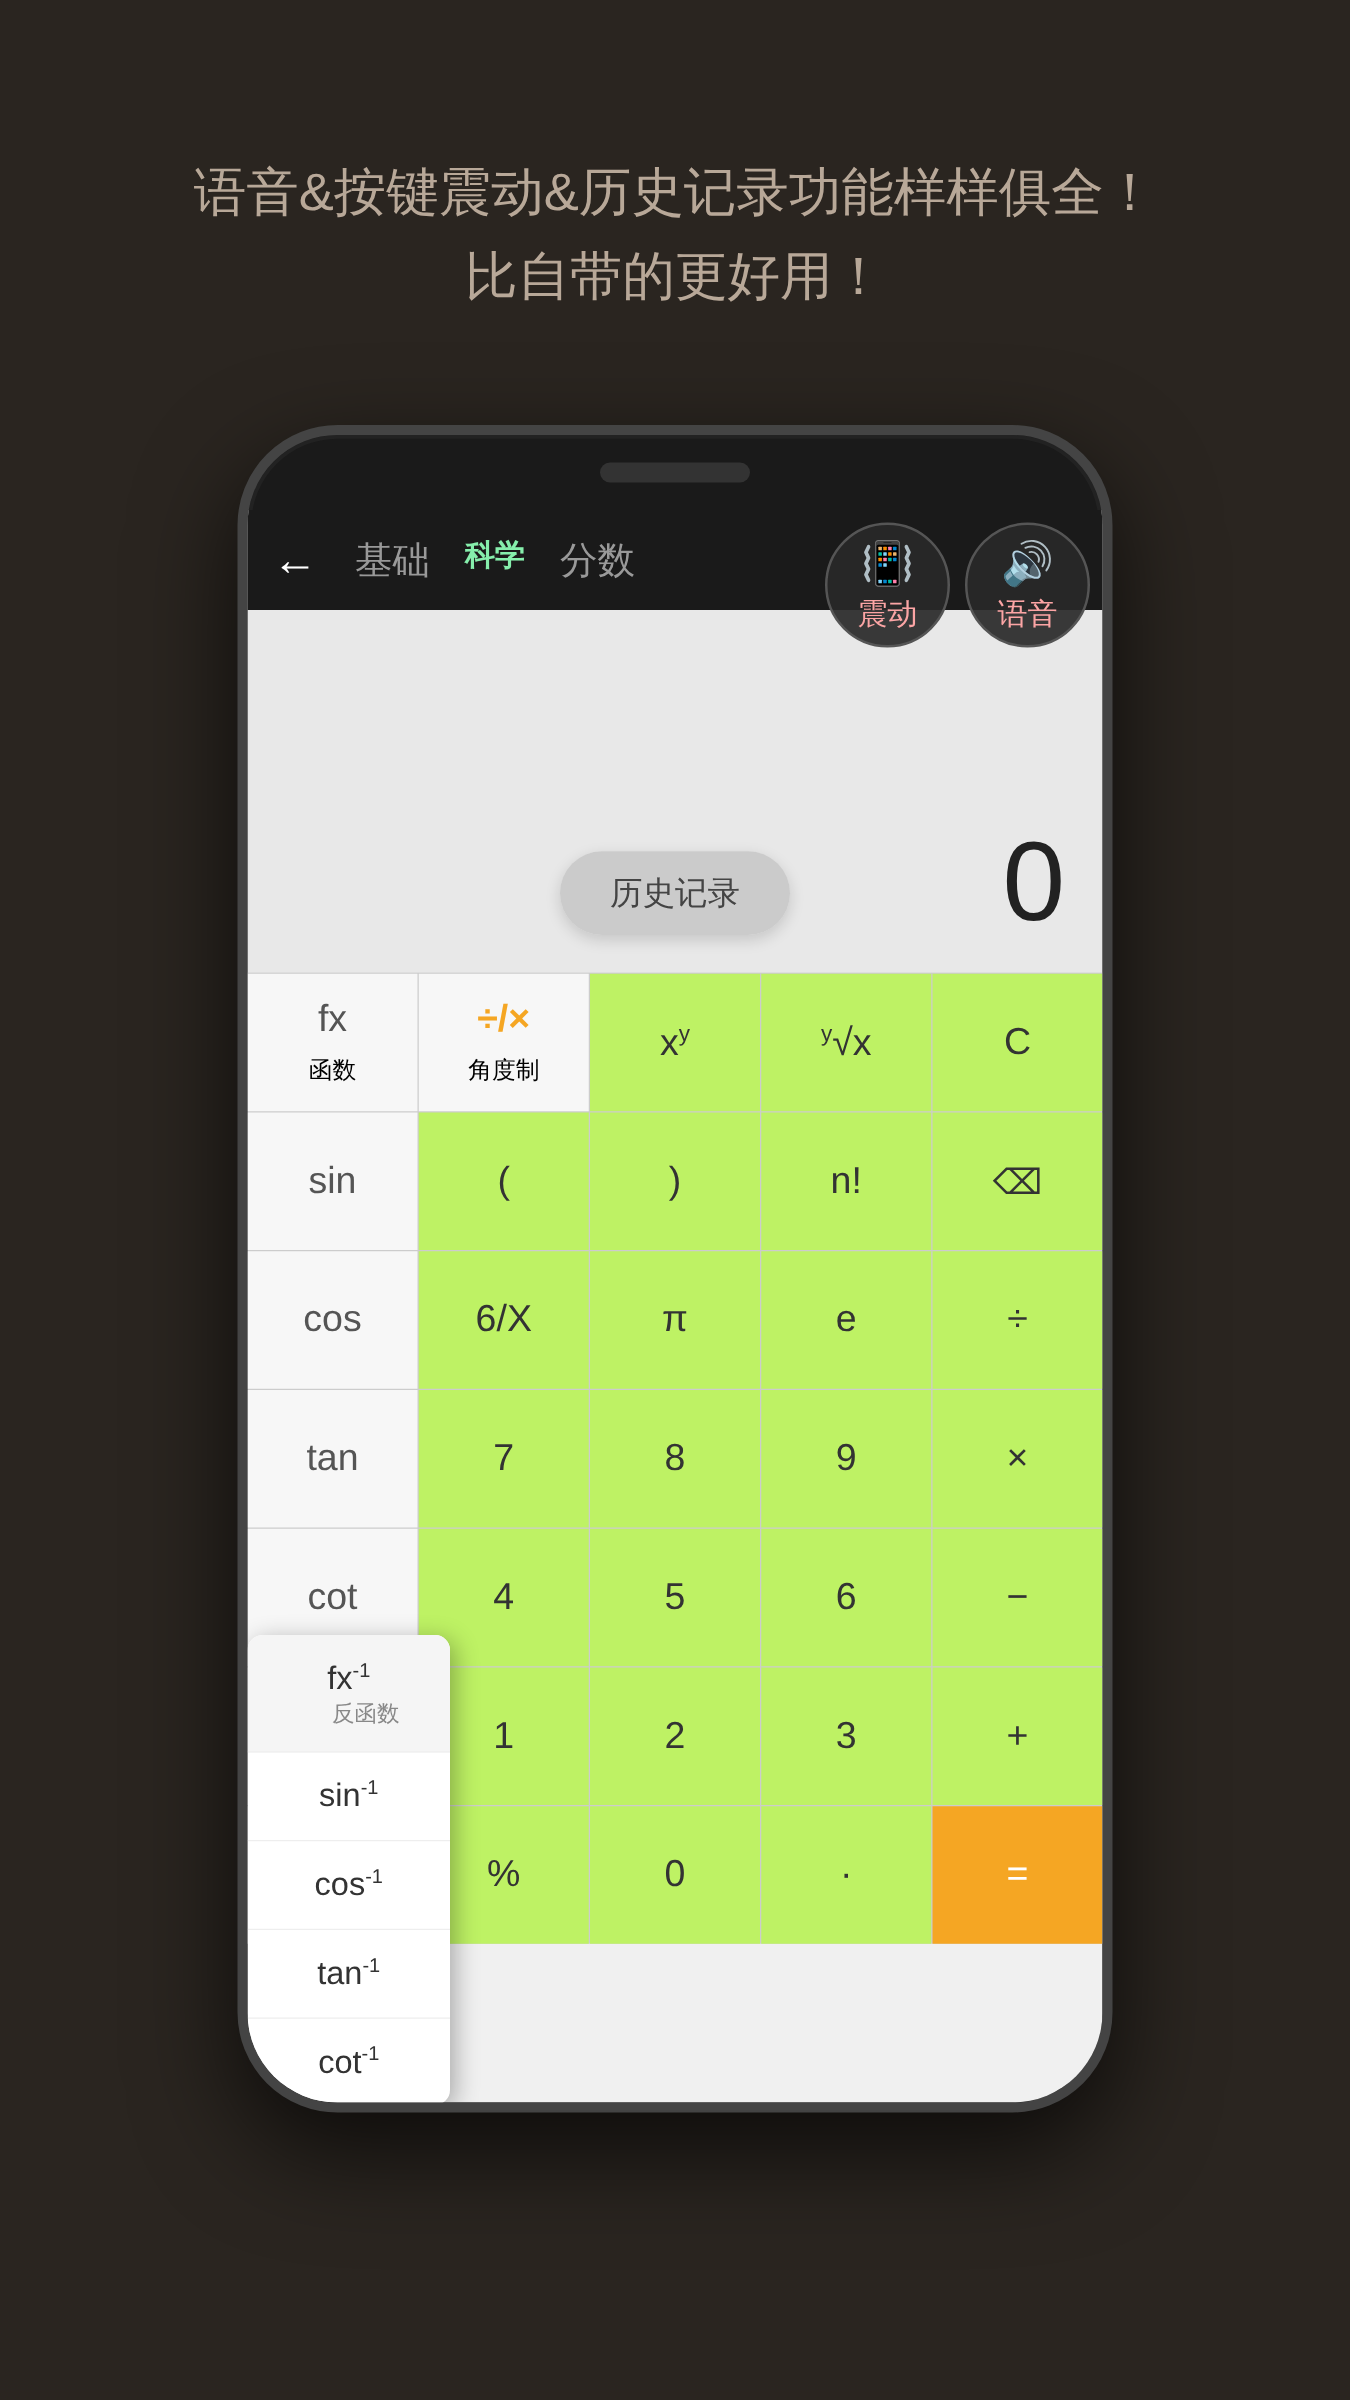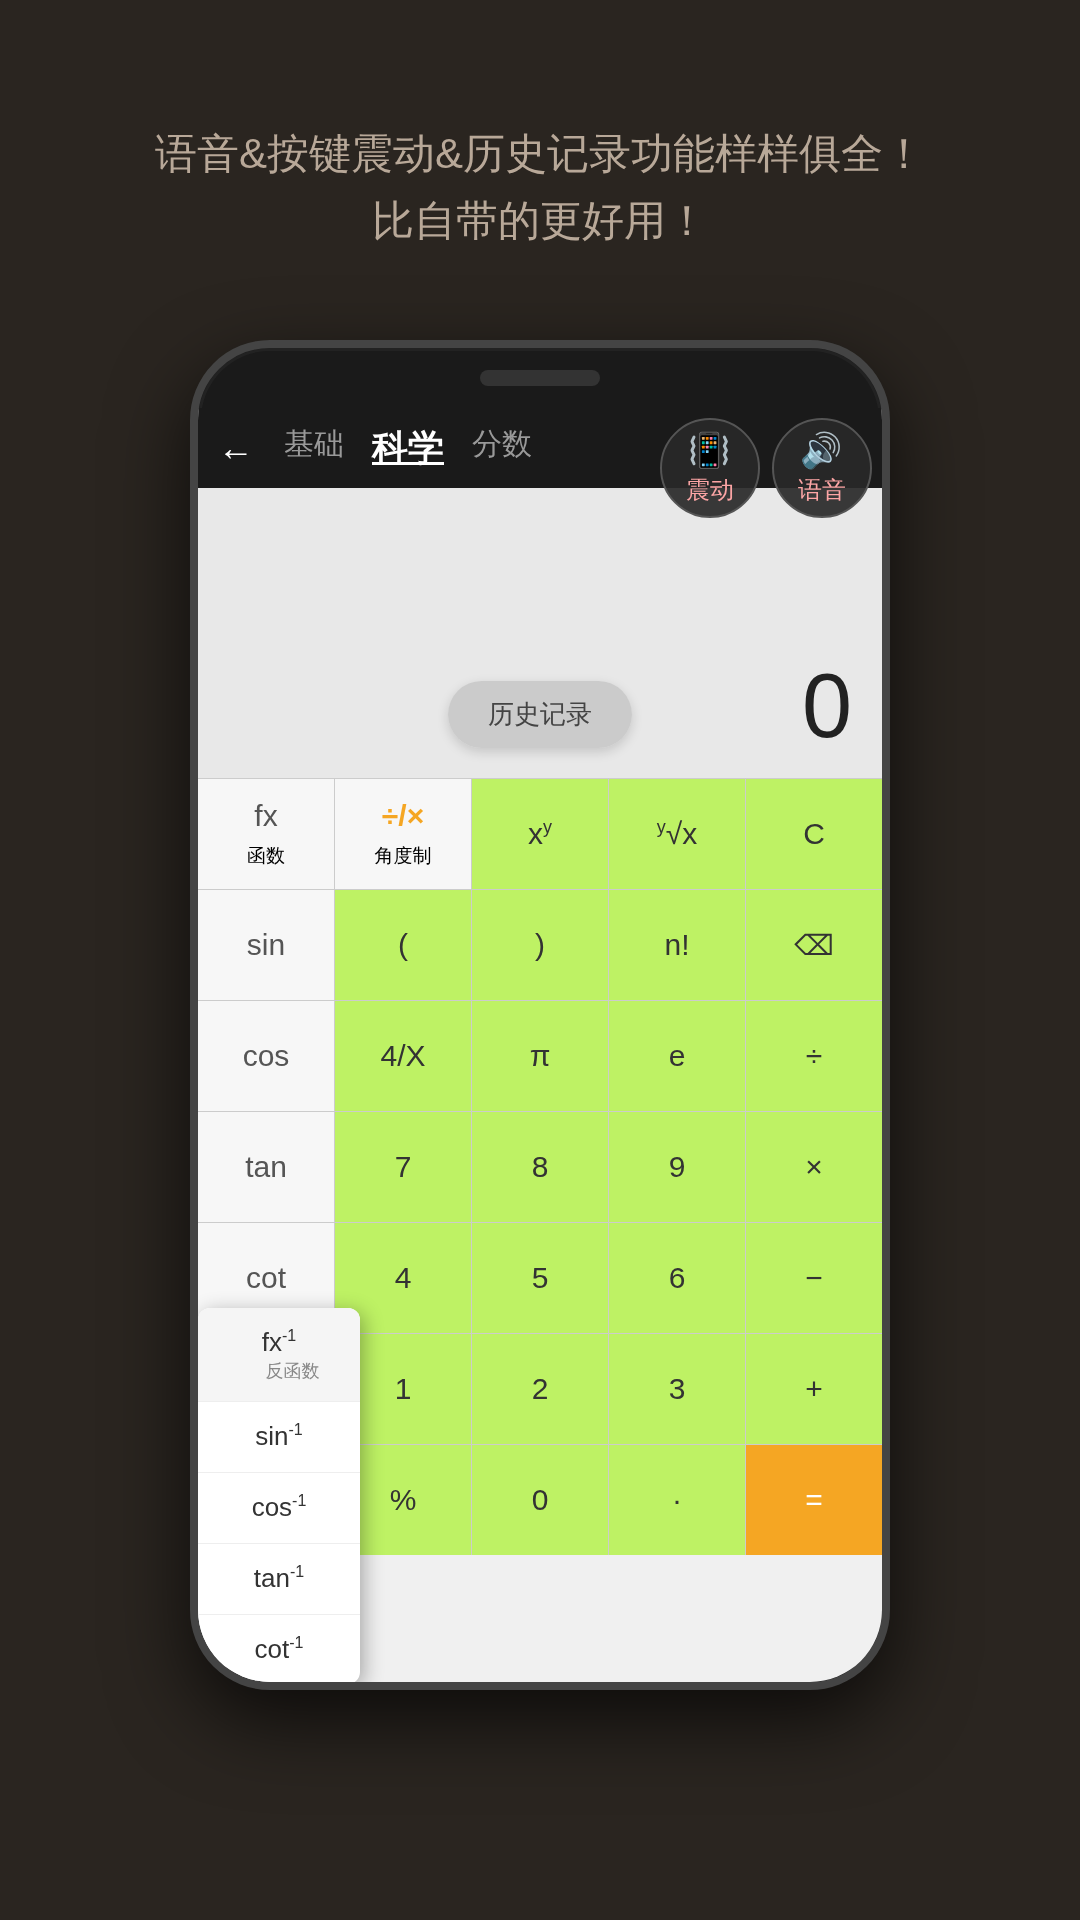--- a/index.html
+++ b/index.html
@@ -89,24 +89,23 @@
       flex: 1;
     }
 
     .nav-tab {
       color: #999;
       font-size: 30px;
       cursor: pointer;
     }
 
     .nav-tab.active {
-      color: #ffffff;
+      color: #86efac;
       font-weight: bold;
-      font-size: 36px;
-      text-decoration: underline;
+      font-size: 24px;
     }
 
     
     .float-buttons {
       position: absolute;
       top: 10px;
       right: 10px;
       display: flex;
       gap: 12px;
       z-index: 30;
@@ -375,21 +374,21 @@
           <span>n!</span>
         </div>
         <div class="key">
           <span style="font-size:28px;">⌫</span>
         </div>
 
         <div class="key dark">
           <span>cos</span>
         </div>
         <div class="key">
-          <span>4/X</span>
+          <span>6/X</span>
         </div>
         <div class="key">
           <span>π</span>
         </div>
         <div class="key">
           <span>e</span>
         </div>
         <div class="key">
           <span>÷</span>
         </div>

